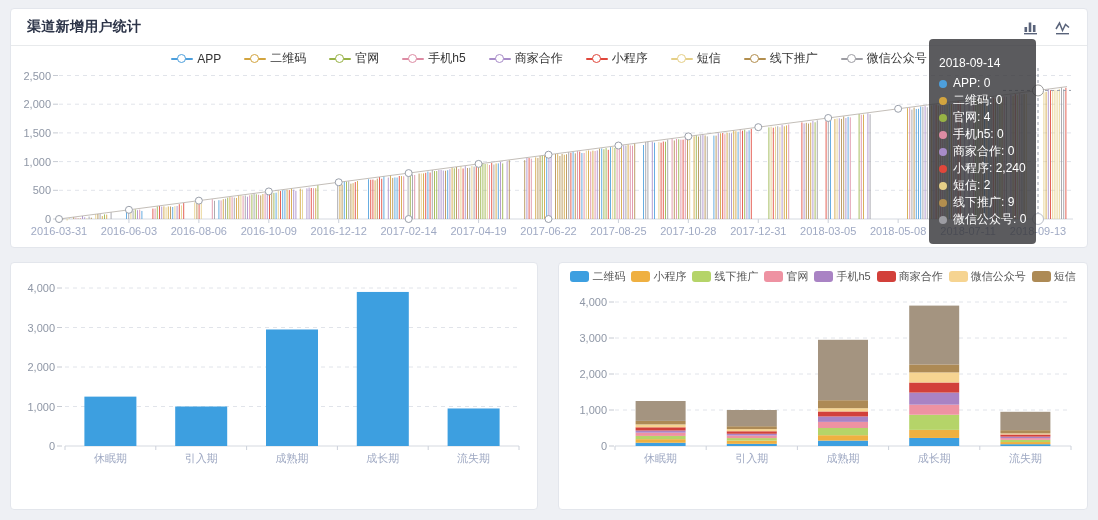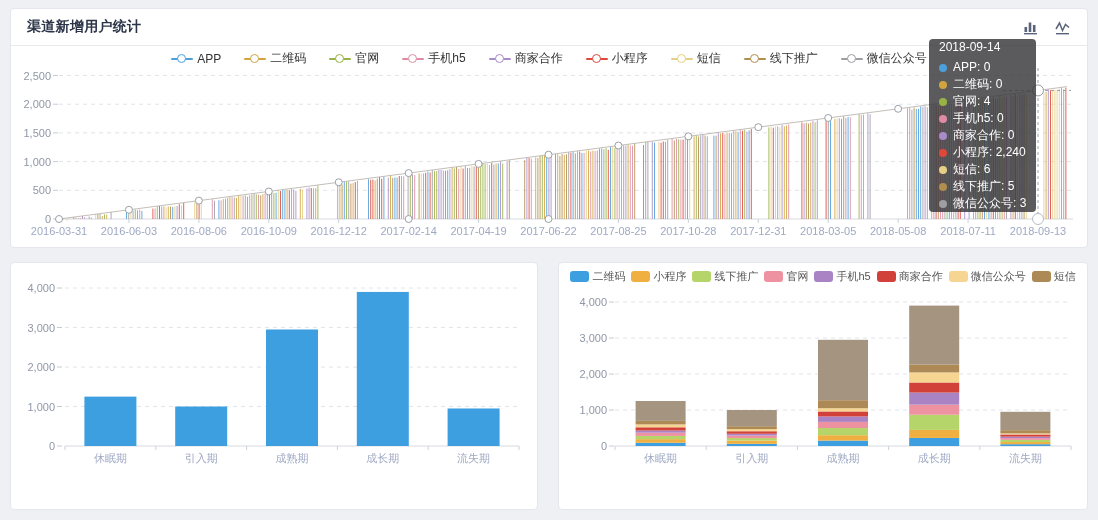--- a/index.html
+++ b/index.html
@@ -29,21 +29,21 @@
     background:#fff;border:1.5px solid;}
   .lg-label{font-size:12px;color:#333;}
   
   .legend-rect{position:absolute;left:0;right:0;top:6px;display:flex;justify-content:center;
     align-items:center;gap:6px;z-index:3;white-space:nowrap;}
   .lr-item{display:flex;align-items:center;gap:3px;cursor:pointer;}
   .lr-swatch{width:19px;height:11px;border-radius:3px;}
   .lr-label{font-size:11px;color:#555;}
   
   .tooltip{position:absolute;left:918px;top:30px;z-index:6;background:rgba(55,55,58,0.82);
-    color:#fff;font-size:12px;line-height:17px;padding:0 10px;border-radius:4px;
+    color:#fff;font-size:12px;line-height:17px;padding:16px 10px;border-radius:4px;
     pointer-events:none;white-space:nowrap;}
   .tt-date{margin-bottom:3px;}
   .tt-row{display:flex;align-items:center;gap:6px;}
   .tt-dot{width:8px;height:8px;border-radius:50%;flex:0 0 auto;}
 </style>
 </head>
 <body>
 
 <div class="page">
 
@@ -592,29 +592,29 @@
         <div class="tt-row">
           <span class="tt-dot" style="background:#A88CC9"></span>
           <span>商家合作: 0</span>
         </div>
         <div class="tt-row">
           <span class="tt-dot" style="background:#E0473B"></span>
           <span>小程序: 2,240</span>
         </div>
         <div class="tt-row">
           <span class="tt-dot" style="background:#E5CF87"></span>
-          <span>短信: 6</span>
+          <span>短信: 2</span>
         </div>
         <div class="tt-row">
           <span class="tt-dot" style="background:#B28E4E"></span>
-          <span>线下推广: 5</span>
+          <span>线下推广: 9</span>
         </div>
         <div class="tt-row">
           <span class="tt-dot" style="background:#9D9DA3"></span>
-          <span>微信公众号: 3</span>
+          <span>微信公众号: 0</span>
         </div>
       </div>
   </section>
 
   <section class="card card-bl">
     <div class="body">
       <svg class="chart" id="chart2" width="526" height="209">
           <line x1="54" y1="183" x2="508" y2="183" stroke="#d5d9e0"></line>
           <line x1="46" y1="183" x2="51" y2="183" stroke="#c6cad2"></line>
           <text x="44" y="187" text-anchor="end" font-size="11" fill="#8f97a6">0</text>

